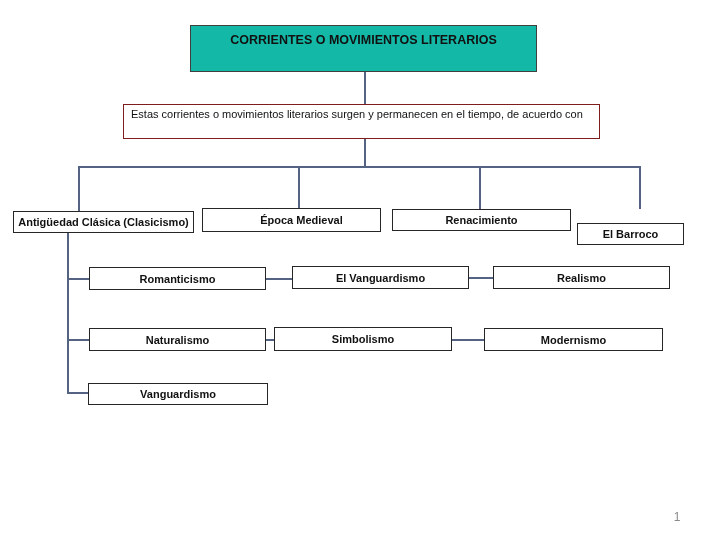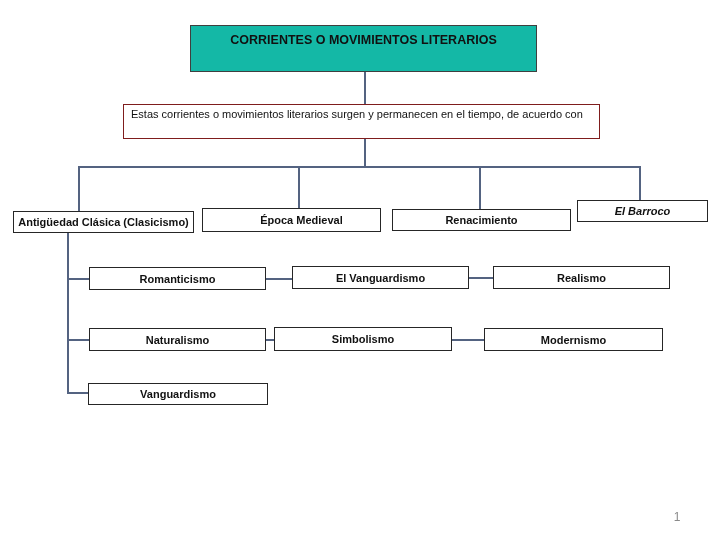--- a/index.html
+++ b/index.html
@@ -90,21 +90,21 @@
 
   <div class="node" style="left:13px; top:211px; width:181px; height:22px;">
     <span>Antigüedad Clásica (Clasicismo)</span>
   </div>
   <div class="node" style="left:202px; top:208px; width:179px; height:24px;padding-left:20px;">
     <span>Época Medieval</span>
   </div>
   <div class="node" style="left:392px; top:209px; width:179px; height:22px;">
     <span>Renacimiento</span>
   </div>
-  <div class="node" style="left:577px; top:200px; width:131px; height:22px;font-style:italic;">
+  <div class="node" style="left:577px; top:223px; width:107px; height:22px;">
     <span>El Barroco</span>
   </div>
 
   <div class="line" style="left:67px; top:233px; width:2px; height:161px;"></div>
 
   <div class="line" style="left:67px; top:278px; width:22px; height:2px;"></div>
   <div class="line" style="left:266px; top:278px; width:26px; height:2px;"></div>
   <div class="line" style="left:469px; top:277px; width:24px; height:2px;"></div>
 
   <div class="node" style="left:89px; top:267px; width:177px; height:23px;">

